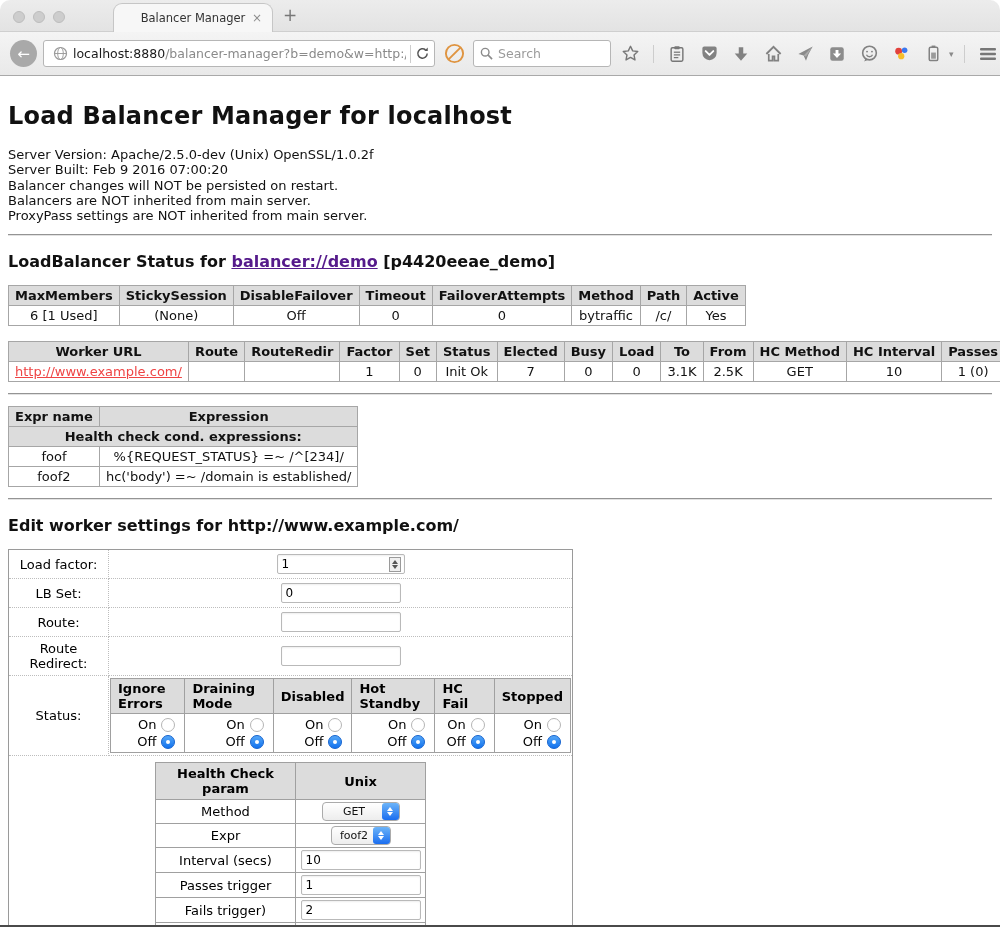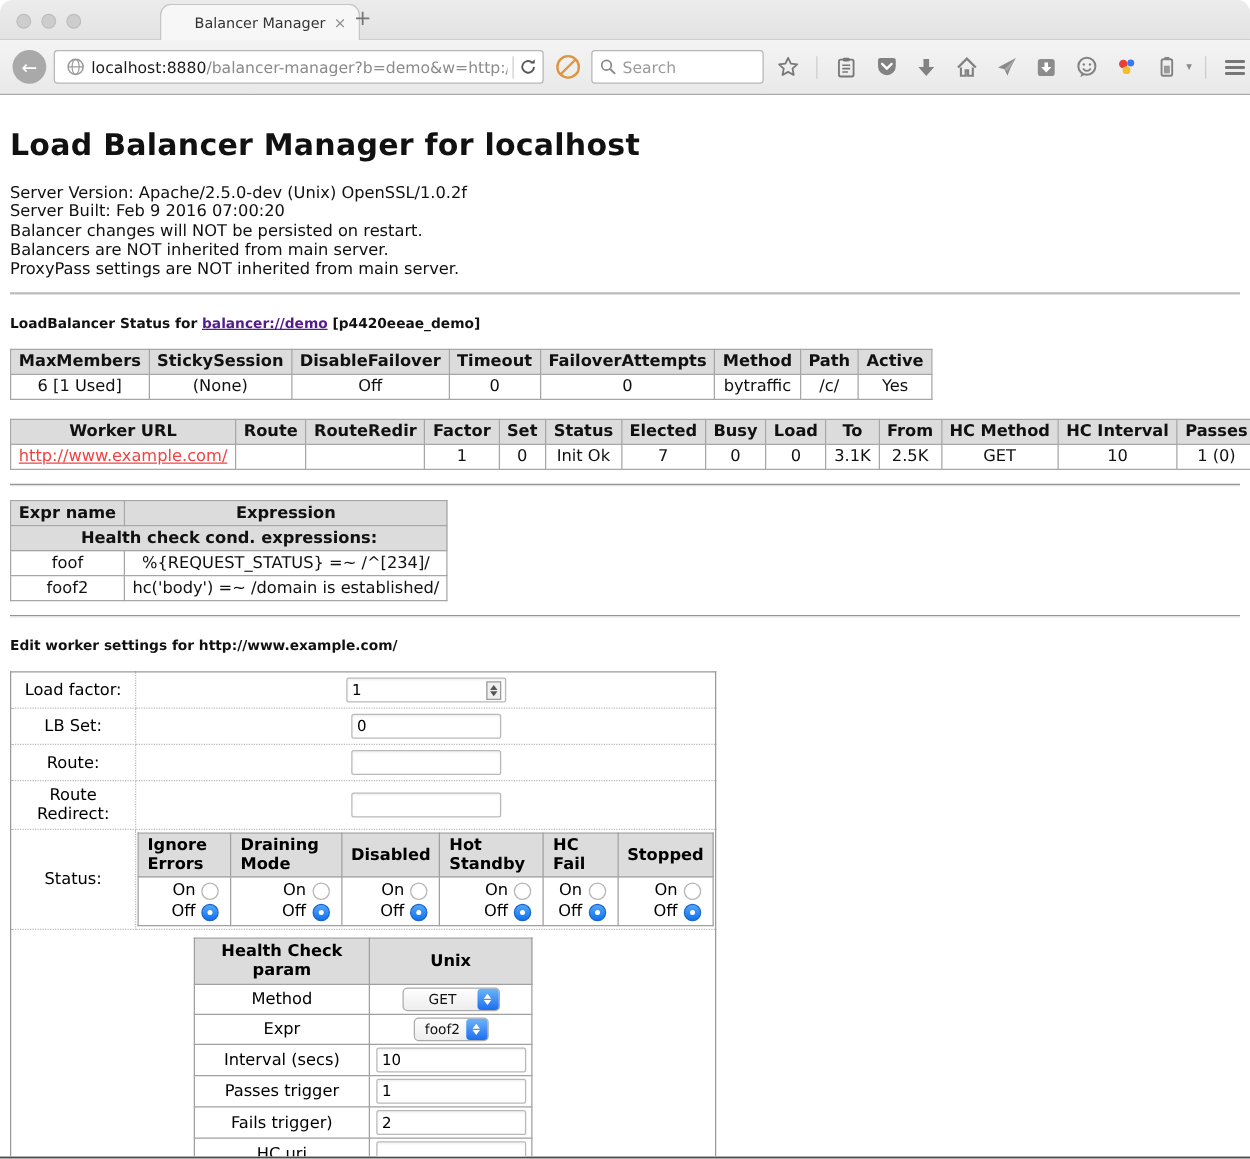--- a/index.html
+++ b/index.html
@@ -6,21 +6,21 @@
   html,body { margin:0; padding:0; background:#fff; }
   body { font-family:"DejaVu Sans", sans-serif; }
   .window { width:1000px; height:927px; overflow:hidden; border-radius:10px 10px 0 0;
             border-bottom:2px solid #4a4a4a; background:#fff; }
 
   
   .tabbar { position:relative; height:32px; background:linear-gradient(#ececec,#e3e3e3);
             border-bottom:1px solid #cfcfcf; }
   .traffic { position:absolute; top:11px; left:13px; display:flex; gap:8px; }
   .traffic span { width:12px; height:12px; border-radius:50%; background:#cdcdcd; border:1px solid #bdbdbd; }
-  .tab { position:absolute; left:128px; top:3px; width:160px; height:29px;
+  .tab { position:absolute; left:113px; top:3px; width:160px; height:29px;
          background:#f7f7f7; border:1px solid #c6c6c6; border-bottom:none;
          border-radius:9px 9px 0 0; display:flex; align-items:center; justify-content:center; }
   .tab .title { font-size:11.5px; color:#333; }
   .tab .close { position:absolute; right:10px; top:7px; font-size:12px; color:#8d8d8d; line-height:14px; }
   .newtab { position:absolute; left:283px; top:5px; font-size:17px; color:#777; }
 
   
   .navbar { height:44px; background:linear-gradient(#f4f4f4,#e9e9e9); border-bottom:1px solid #a9a9a9;
             display:flex; align-items:center; padding:0 10px; gap:6px; }
   .backbtn { width:27px; height:27px; border-radius:50%; background:#a9a9a9; color:#fff;
@@ -36,21 +36,21 @@
   .searchbar { width:138px; height:27px; background:#fff; border:1px solid #b6b6b6; border-radius:3px;
                display:flex; align-items:center; padding:0 6px; gap:5px; flex:0 0 auto; }
   .searchbar .ph { font-size:12.5px; color:#9a9a9a; }
   .caret { font-size:9px; color:#8a8a8a; margin-left:-3px; }
 
   
   .content { padding:0 8px; background:#fff; }
   h1.pagetitle { font-size:24px; margin:26px 0 0 0; color:#111; letter-spacing:.2px; }
   .serverinfo { margin-top:17px; font-size:13px; line-height:15.3px; color:#111; }
   hr.rule { border:none; border-top:1px solid #949494; border-bottom:1px solid #e2e2e2; margin:11px 0; }
-  h3.sect { font-size:11px; margin:16px 0 14px 0; color:#111; }
+  h3.sect { font-size:16px; margin:16px 0 14px 0; color:#111; }
   h3.sect a { color:#551a8b; }
 
   table.data { border-collapse:collapse; font-size:13px; color:#111; }
   table.data th, table.data td { border:1px solid #a6a6a6; padding:2px 6px; text-align:center; white-space:nowrap; }
   table.data th { background:#dcdcdc; }
   table.data a { color:#ef4444; }
   td.lft { text-align:left; }
   .gap { height:15px; }
 
   

